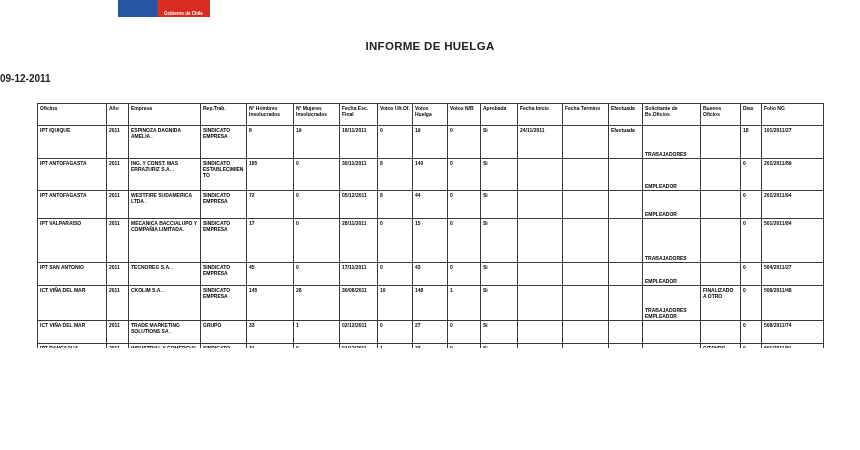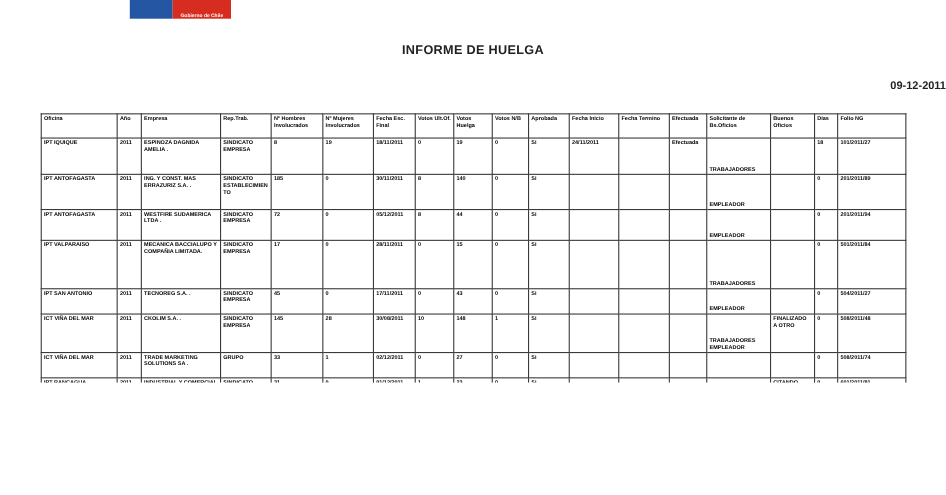--- a/index.html
+++ b/index.html
@@ -8,21 +8,21 @@
     overflow:hidden;font-family:"Liberation Sans",sans-serif;color:#1a1a1a;
   }
   
   .logo{position:absolute;left:118px;top:0;height:17px;display:flex;}
   .logo-blue{width:39px;height:17px;background:#2456a4;}
   .logo-red{width:53px;height:17px;background:#d62d20;display:flex;align-items:flex-end;justify-content:center;}
   .logo-red span{color:#ffffff;font-size:4.5px;font-weight:bold;line-height:7px;white-space:nowrap;}
   
   .title{position:absolute;top:40px;left:0;width:860px;text-align:center;
          font-size:11.5px;font-weight:bold;color:#222;letter-spacing:0.3px;}
-  .rdate{position:absolute;top:73px;left:0;width:860px;text-align:right;
+  .rdate{position:absolute;top:73px;left:0;width:860px;text-align:left;
          font-size:10px;font-weight:bold;color:#222;}
   
   table.report{
     position:absolute;left:37px;top:103px;width:786px;
     border-collapse:collapse;table-layout:fixed;
   }
   table.report th,table.report td{
     border:1px solid #3a3a3a;
     font-size:5px;line-height:6px;font-weight:bold;color:#000;
     padding:1px 2px;vertical-align:top;text-align:left;

